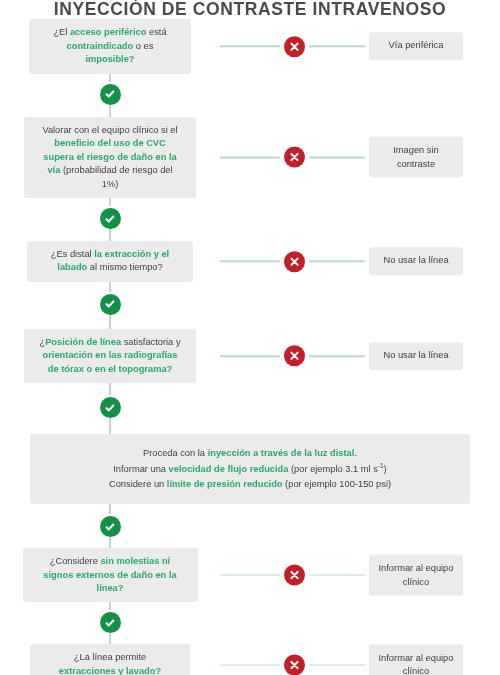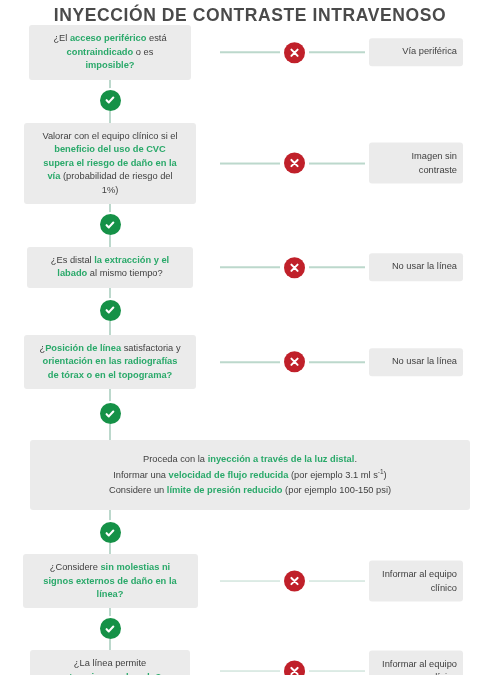--- a/index.html
+++ b/index.html
@@ -16,21 +16,20 @@
     position: relative;
   }
 
   
   .title {
     text-align: center;
     font-size: 17.5px;
     font-weight: bold;
     letter-spacing: 0.6px;
     color: #4a4a4a;
-    padding-top: 6px;
     line-height: 1.1;
   }
 
   
   .flow {
     position: relative;
     width: 500px;
   }
 
   .row {
@@ -118,21 +117,21 @@
     flex: 0 0 21px;
     margin: 0 4px;
     box-shadow: 0 0 0 2px #ffffff;
   }
   .ico-x svg { display: block; }
 
   
   .obox {
     background: #ebebeb;
     border-radius: 3px;
-    text-align: right;
+    text-align: center;
     font-size: 9.3px;
     line-height: 1.45;
     color: #3f3f3f;
     padding: 7px 6px;
     box-sizing: border-box;
     width: 94px;
     flex: 0 0 94px;
     margin-left: 4px;
   }
   .obox.tall { padding: 7px 6px; }

